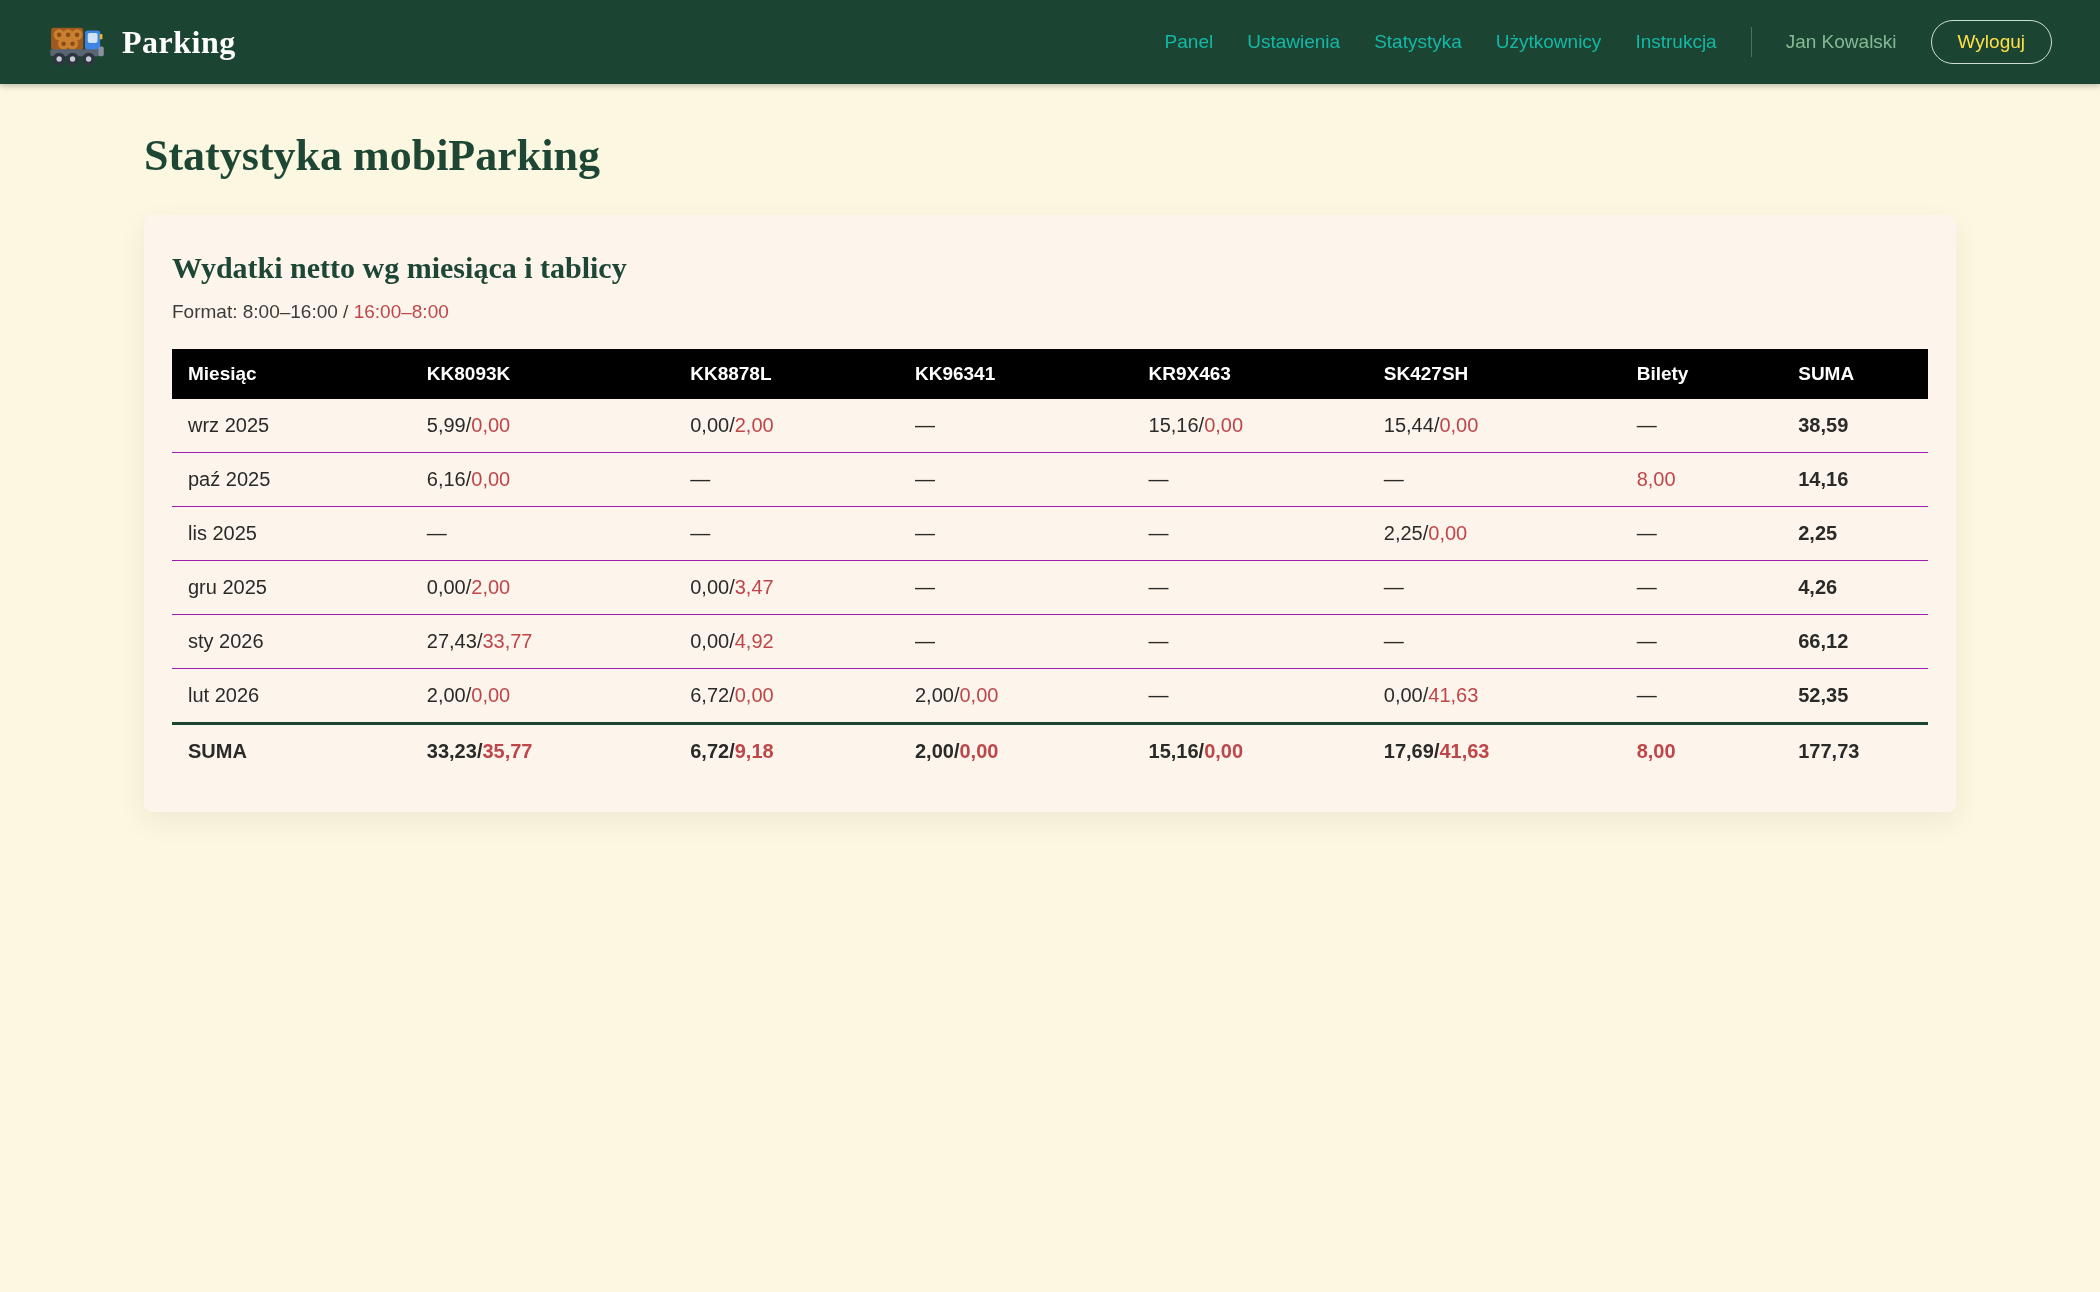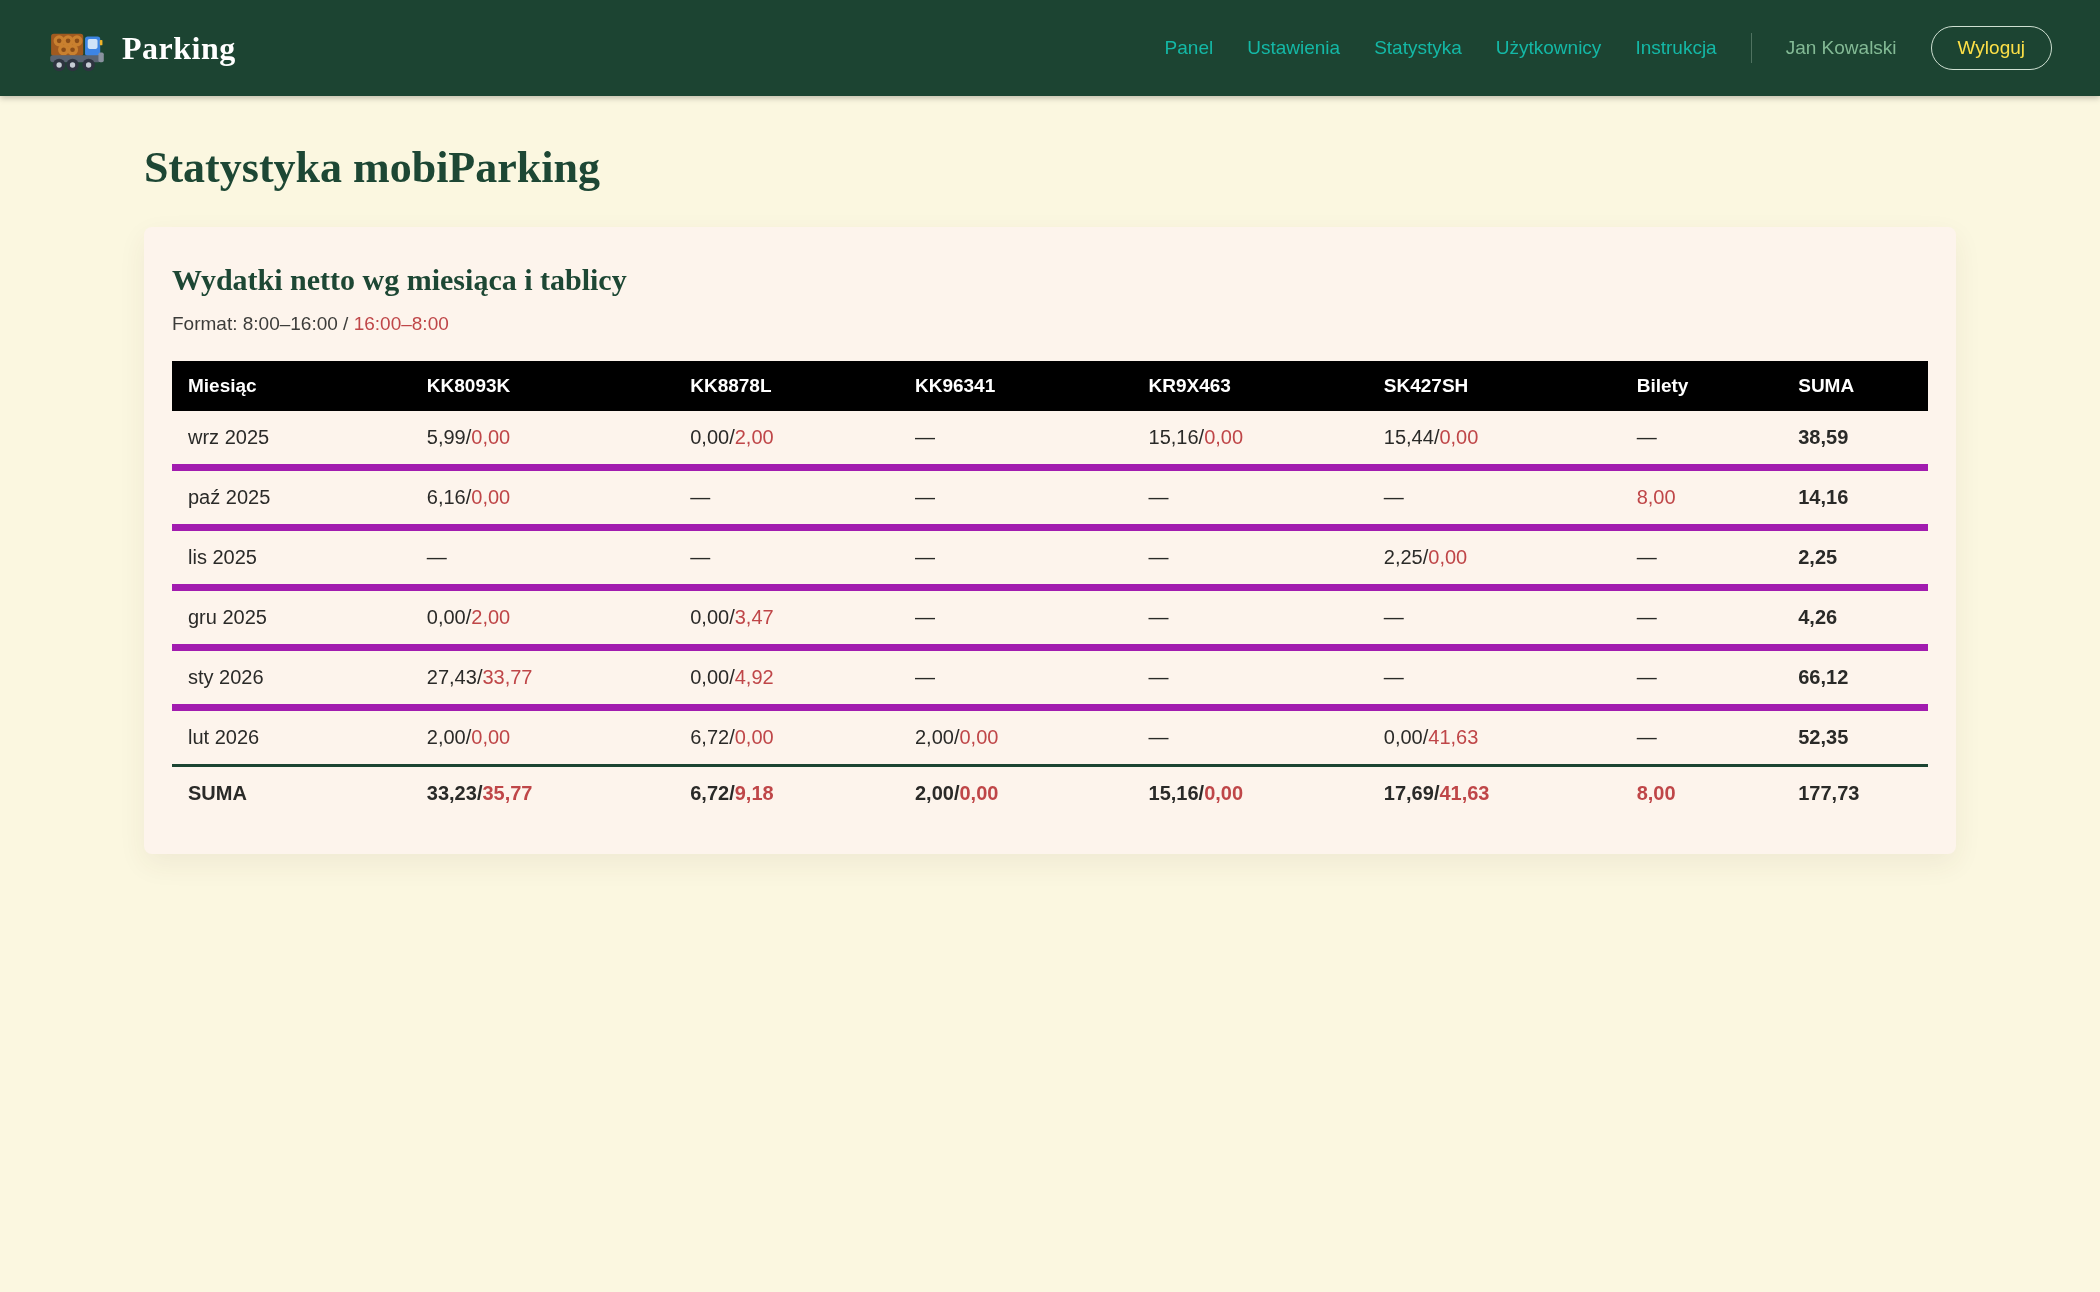--- a/index.html
+++ b/index.html
@@ -5,21 +5,21 @@
   * { margin: 0; padding: 0; box-sizing: border-box; }
   html, body { width: 2100px; }
   body {
     min-height: 1292px;
     background: #fbf7e0;
     font-family: "Liberation Sans", "DejaVu Sans", sans-serif;
     color: #2a2a28;
   }
   
   .navbar {
-    height: 96px;
+    height: 84px;
     background: #1c4432;
     display: flex;
     align-items: center;
     justify-content: space-between;
     padding: 0 48px;
     box-shadow: 0 2px 6px rgba(0,0,0,.25);
   }
   .brand {
     display: flex;
     align-items: center;
@@ -91,21 +91,21 @@
     font-size: 19px;
     text-align: left;
     padding: 14px 16px;
     white-space: nowrap;
   }
   table.stats td {
     padding: 15px 16px;
     text-align: left;
     white-space: nowrap;
   }
-  table.stats tbody tr + tr td { border-top: 7px solid #a21caf; }
+  table.stats tbody tr + tr td { border-top: 1px solid #a21caf; }
   table.stats tfoot td { border-top: 3px solid #1c4432; font-weight: 700; }
   td .night { color: #bf4648; }
   td.bilety-val { color: #bf4648; }
   td.suma-col { font-weight: 700; }
   
   col.c-month { width: 13.6%; }
   col.c-1 { width: 15.0%; }
   col.c-2 { width: 12.8%; }
   col.c-3 { width: 13.3%; }
   col.c-4 { width: 13.4%; }

